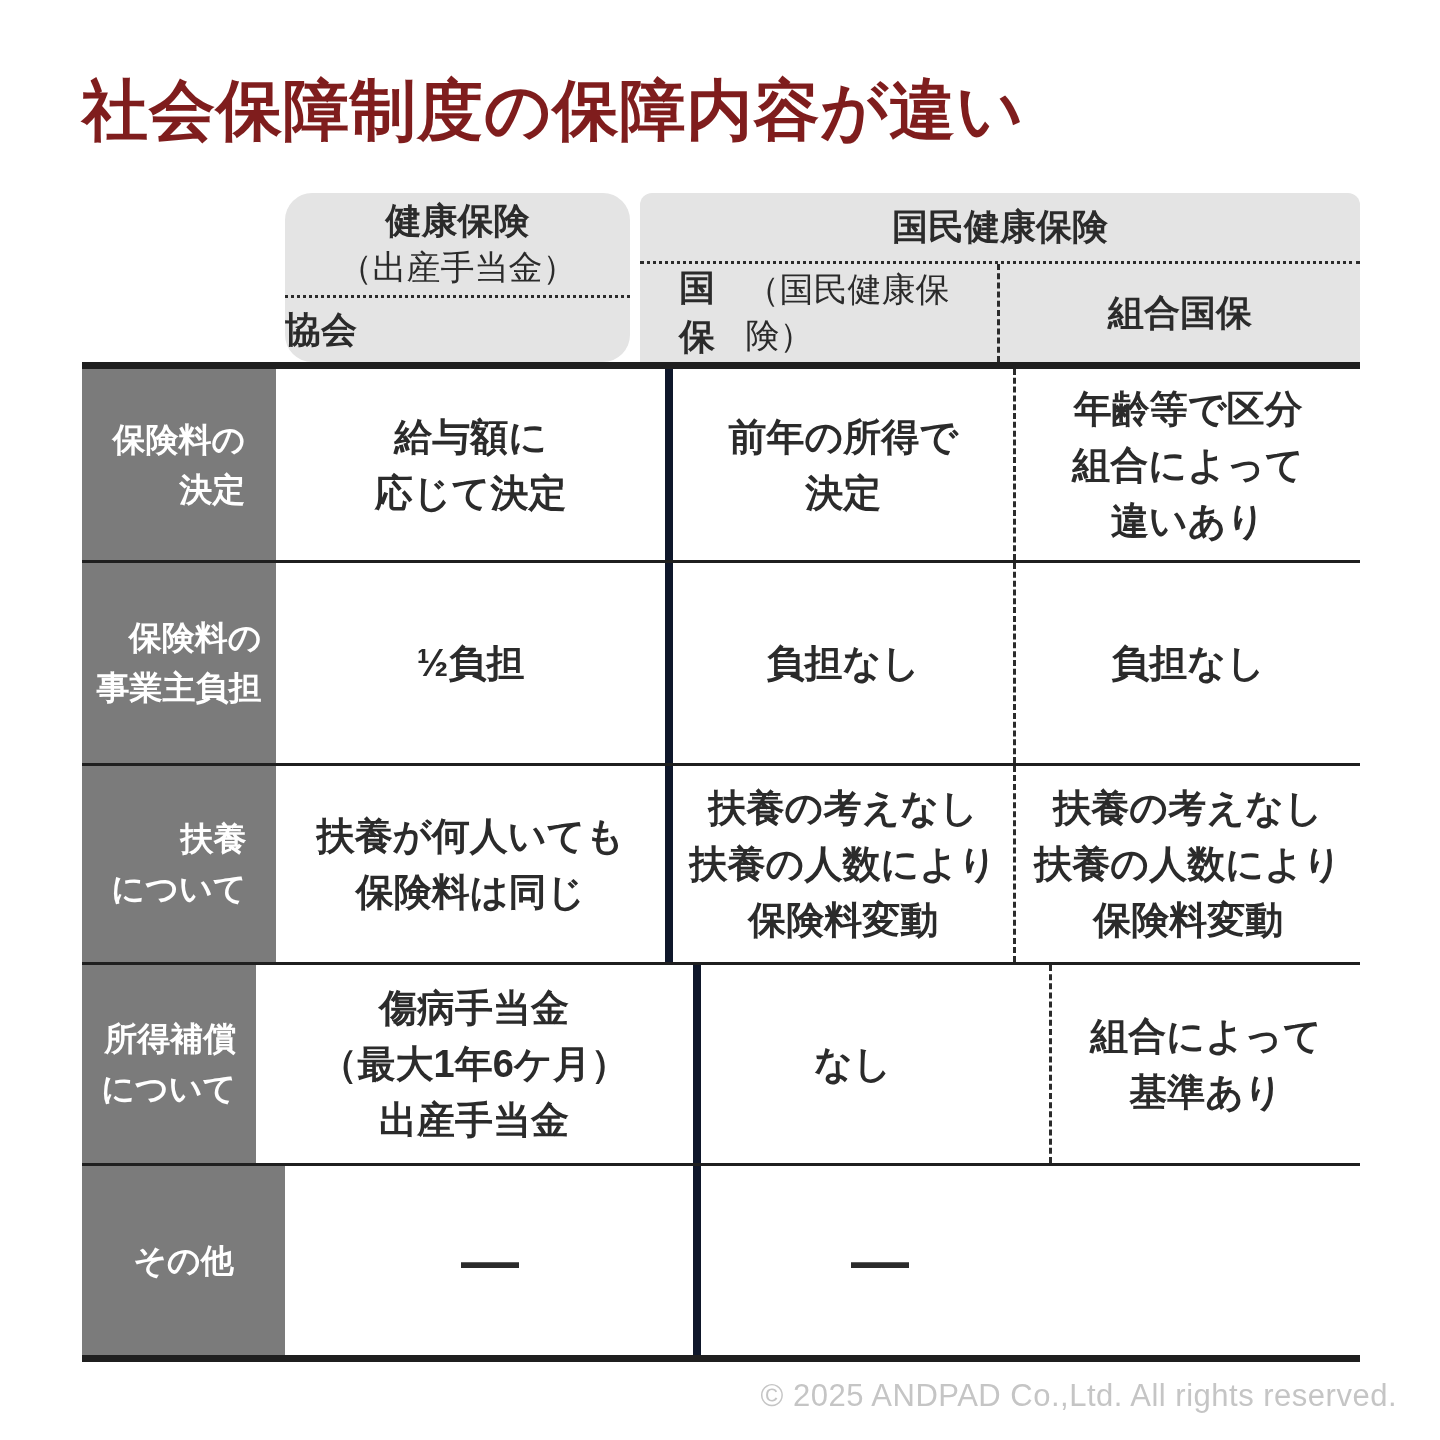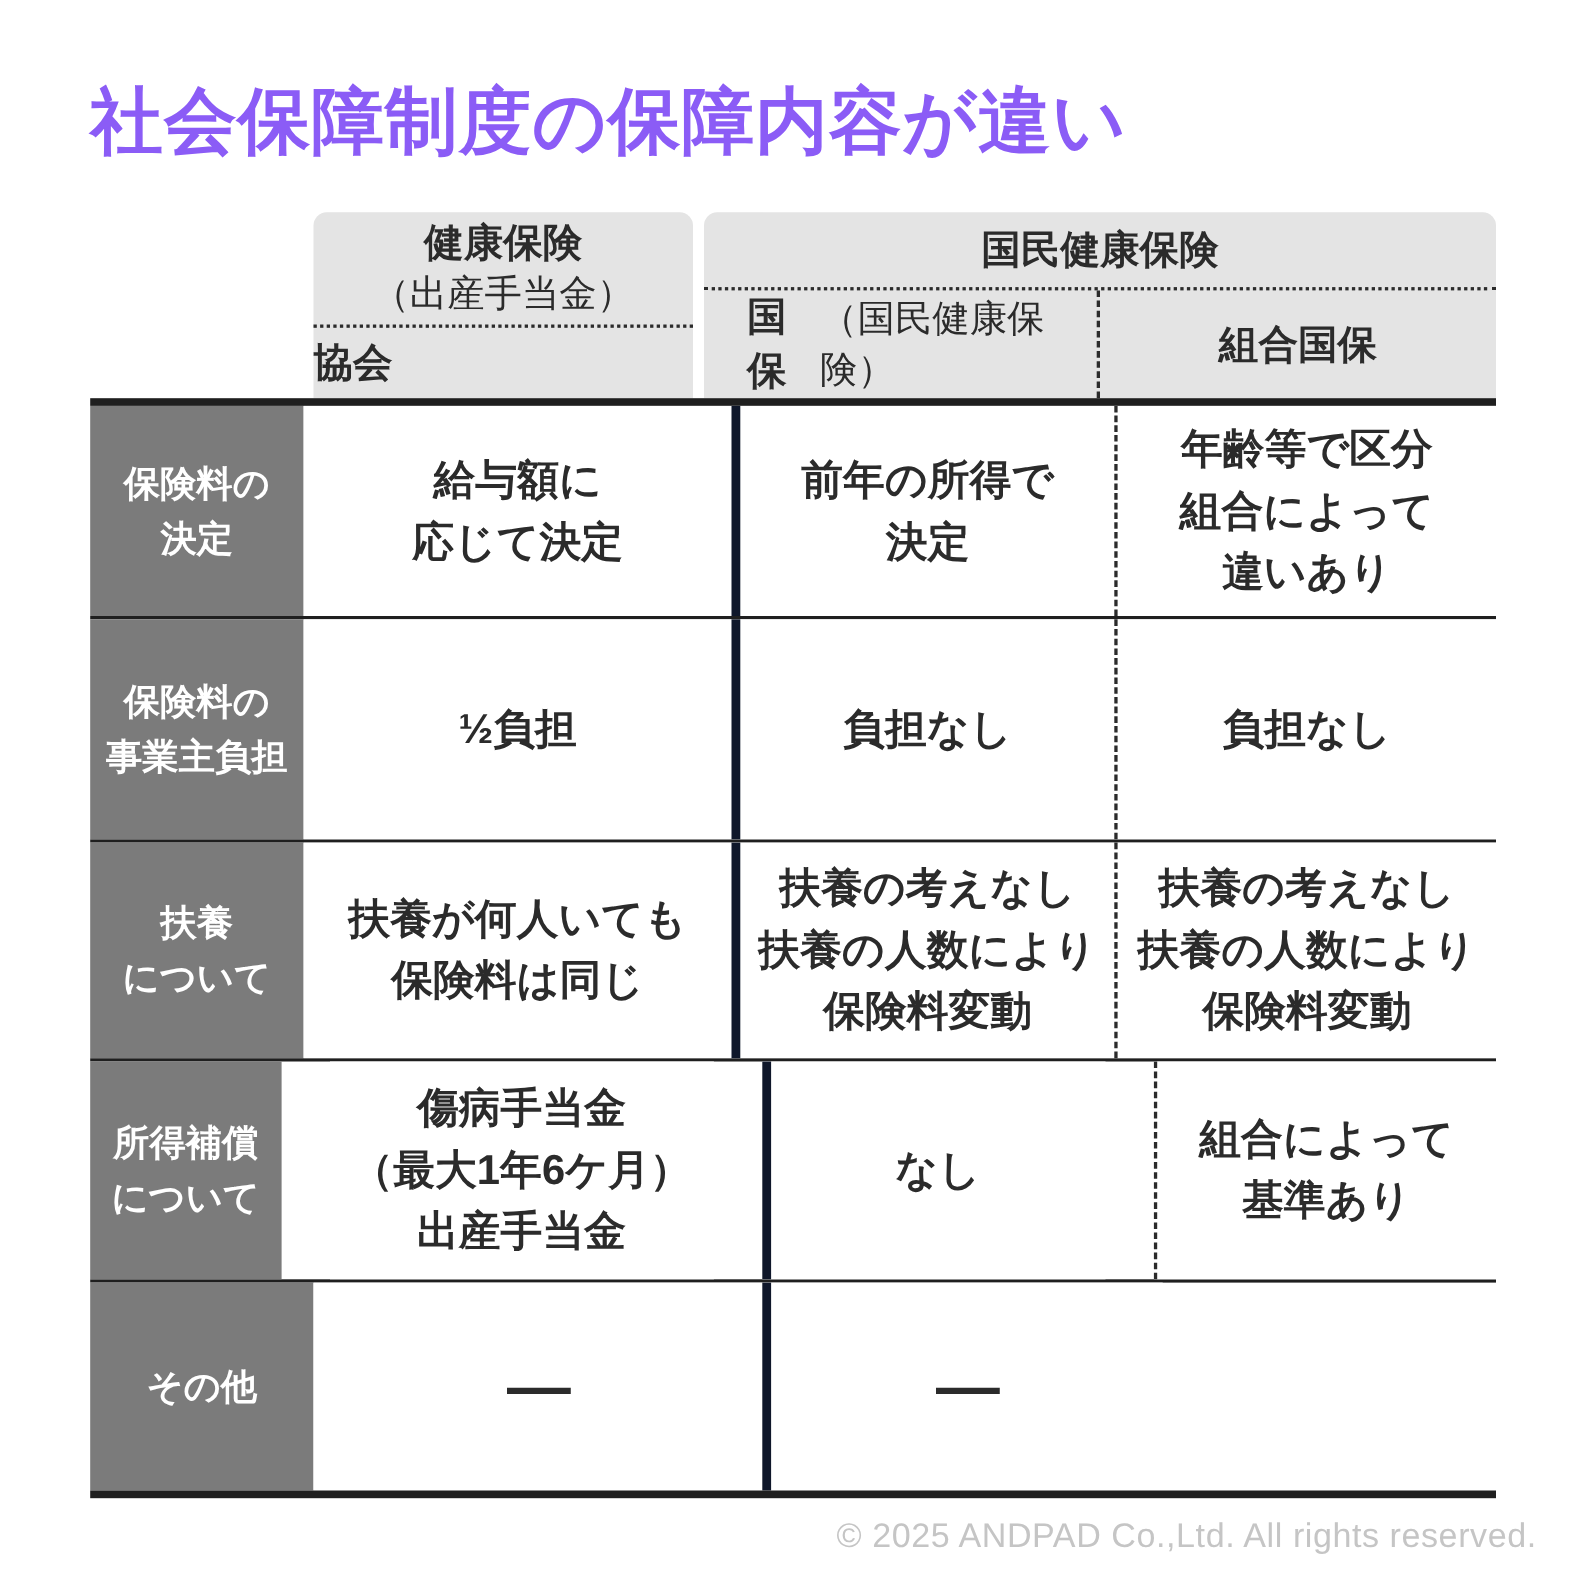--- a/index.html
+++ b/index.html
@@ -2,30 +2,30 @@
 <html><head>
 <meta charset="utf-8">
 <style>
   * { margin: 0; padding: 0; box-sizing: border-box; }
   html, body { width: 1440px; height: 1440px; background: #ffffff; }
   body { font-family: "Liberation Sans", "DejaVu Sans", sans-serif; color: #2b2b2b; }
   .page { position: absolute; top: 0; left: 0; width: 1440px; height: 1440px; background: #ffffff; overflow: hidden; }
 
   .title {
     position: absolute; left: 82px; top: 66px; width: 1300px;
-    font-size: 66px; font-weight: bold; letter-spacing: 1px; color: #8b5cf6;
+    font-size: 66px; font-weight: bold; letter-spacing: 1px; color: #7f1d1d;
   }
 
   
   .hdr-block {
     position: absolute; top: 193px; height: 169px;
     background: #e4e4e4; border-radius: 12px 12px 0 0;
     display: flex; flex-direction: column;
   }
-  .hdr1 { left: 285px; width: 345px; }
+  .hdr1 { left: 285px; width: 345px; border-radius: 27px; }
   .hdr2 { left: 640px; width: 720px; }
   .hdr-group {
     height: 105px; display: flex; flex-direction: column;
     align-items: center; justify-content: center;
     border-bottom: 3px dotted #2b2b2b;
     font-size: 36px; line-height: 46px; text-align: center;
   }
   .hdr-sub {
     flex: 1; display: flex; align-items: center; justify-content: flex-start;
     font-size: 36px;
@@ -50,21 +50,21 @@
 
   
   .tbody { position: absolute; left: 82px; top: 369px; width: 1278px; }
   .trow { display: flex; width: 1278px; }
   .trow + .trow { border-top: 3px solid #1f1f1f; }
   .r1 { height: 191px; } .r2 { height: 203px; } .r3 { height: 199px; }
   .r4 { height: 201px; gap: 44px; } .r5 { height: 192px; }
 
   .th {
     width: 203px; background: #7b7b7b; color: #ffffff;
-    display: flex; align-items: center; justify-content: center; text-align: center;
+    display: flex; align-items: center; justify-content: center; text-align: right;
     font-size: 33px; font-weight: bold; line-height: 50px; white-space: pre-line;
   }
   .td {
     display: flex; align-items: center; justify-content: center; text-align: center;
     font-size: 38px; font-weight: bold; line-height: 56px; white-space: pre-line;
     color: #2b2b2b; background: #ffffff;
   }
   .c2 { width: 408px; }
   .c3 { width: 364px; border-left: 8px solid #0f172a; }
   .c4 { width: 363px; border-left: 3px dashed #2b2b2b; }

